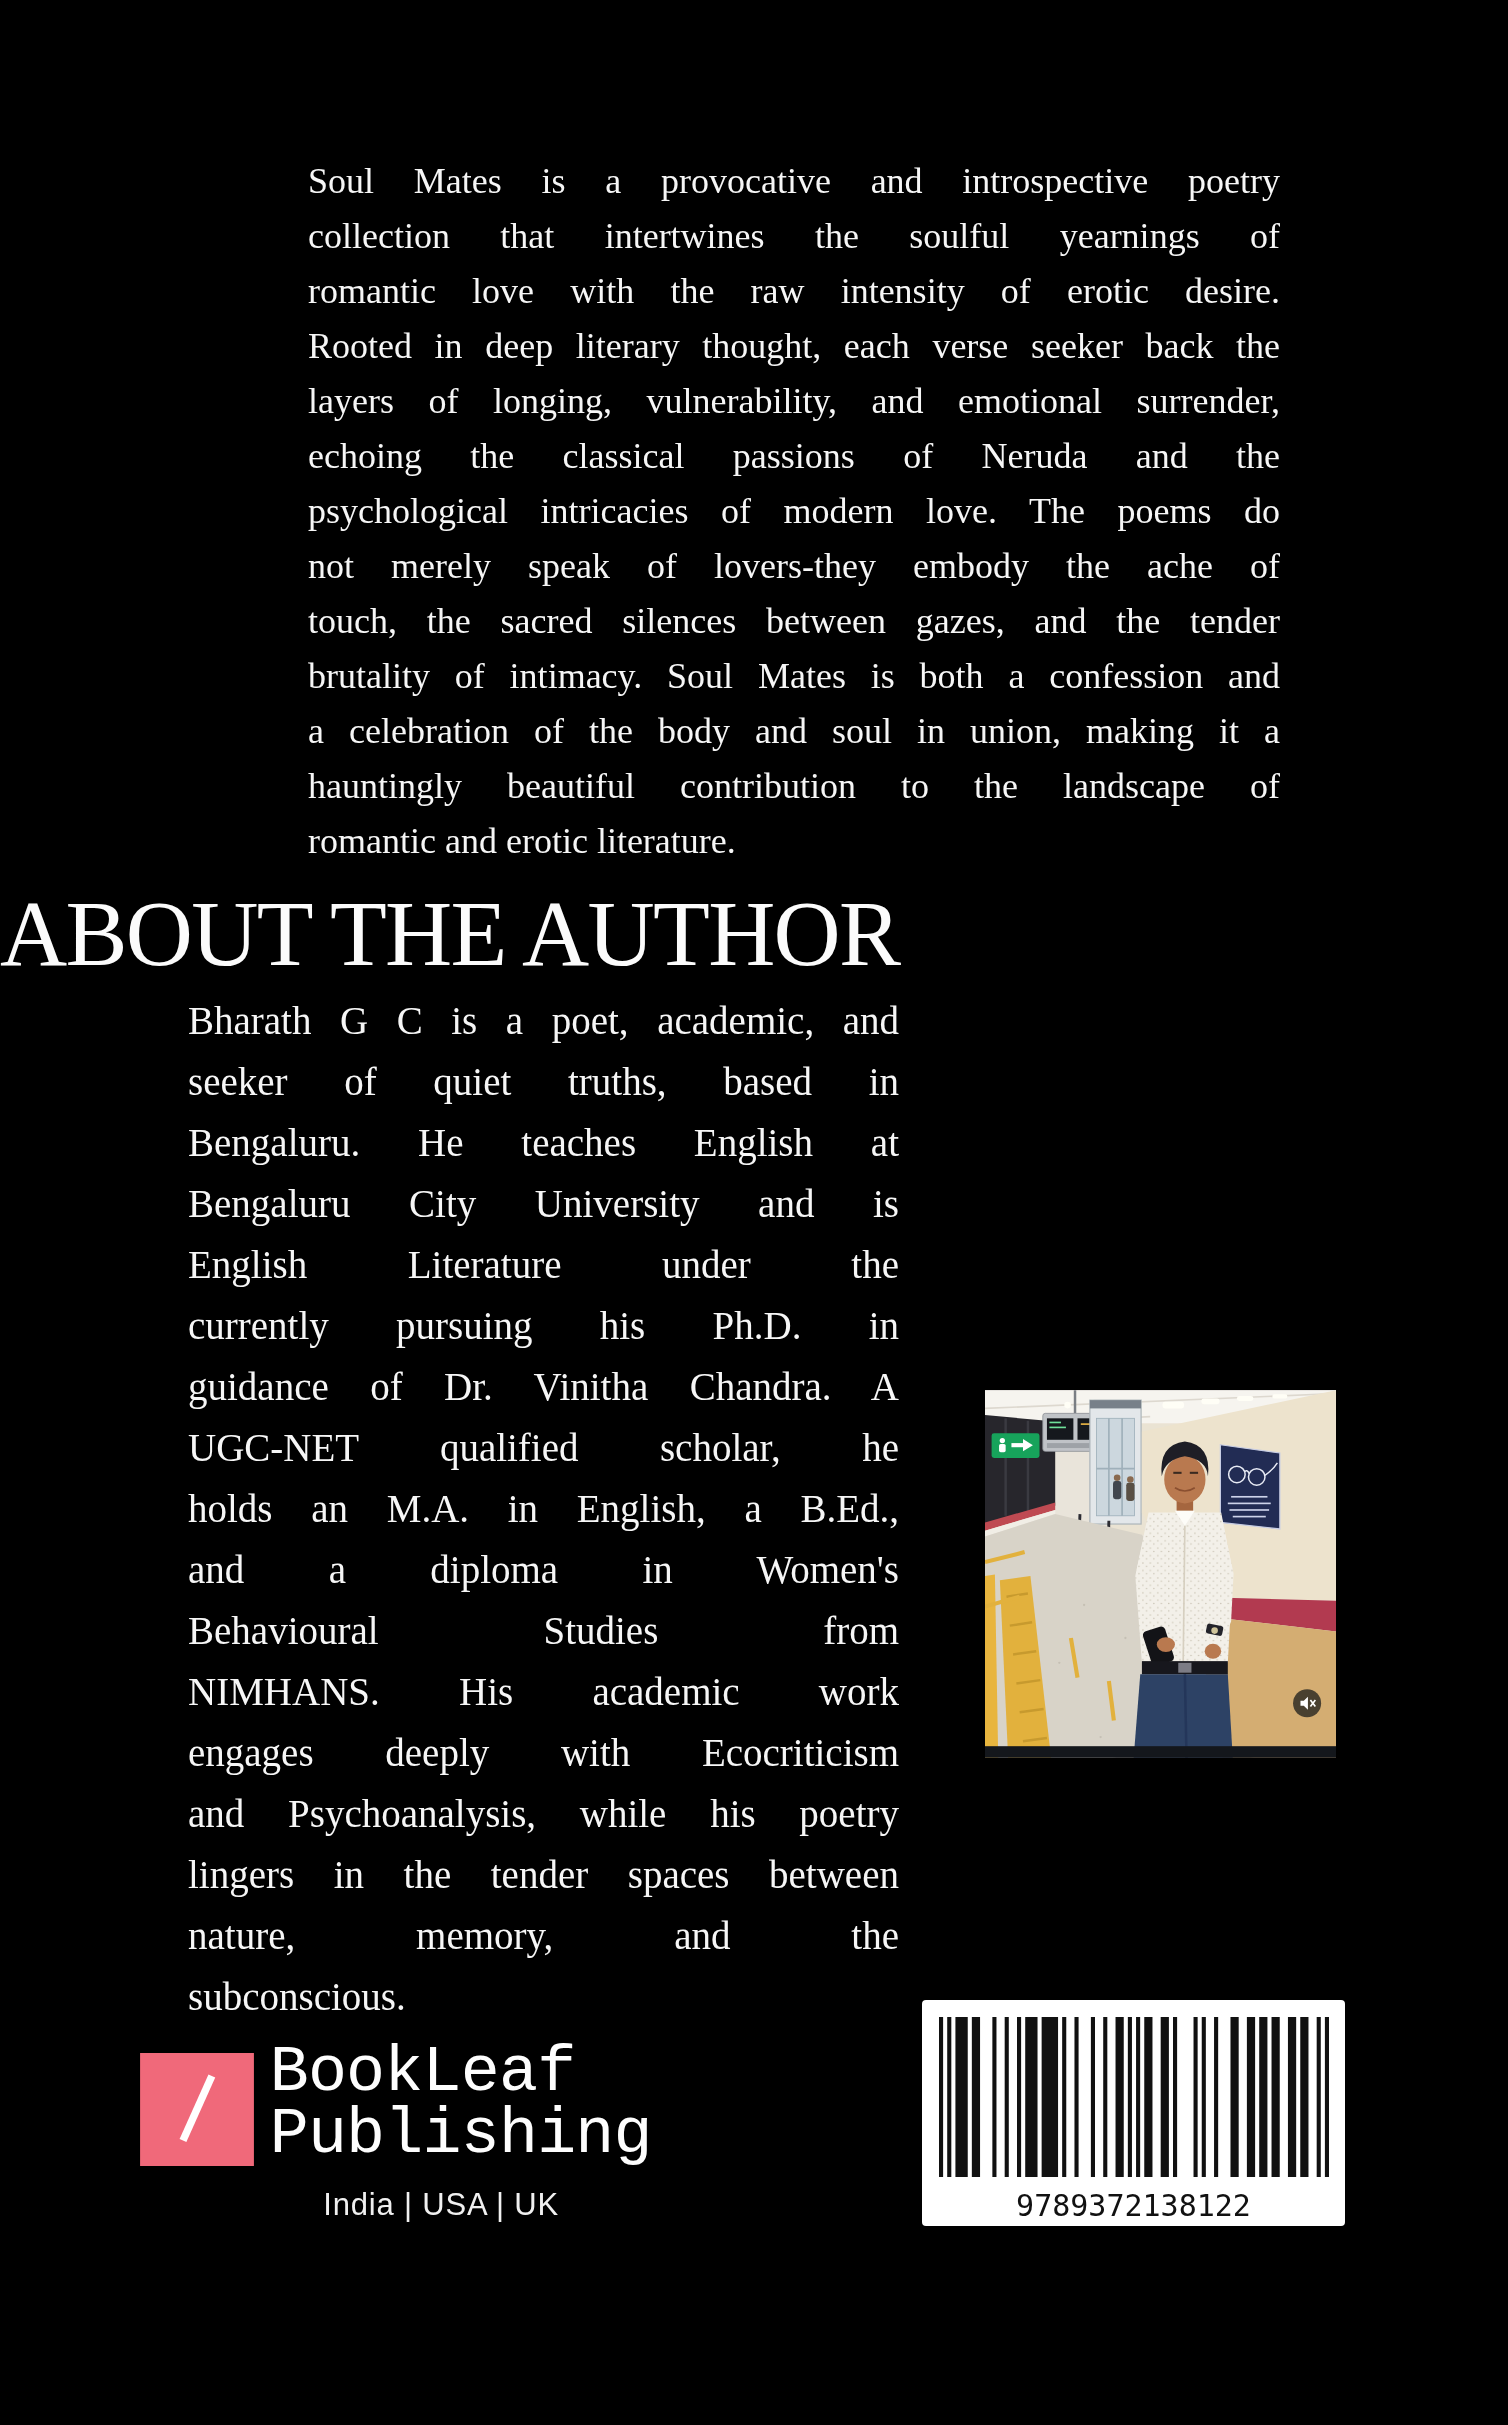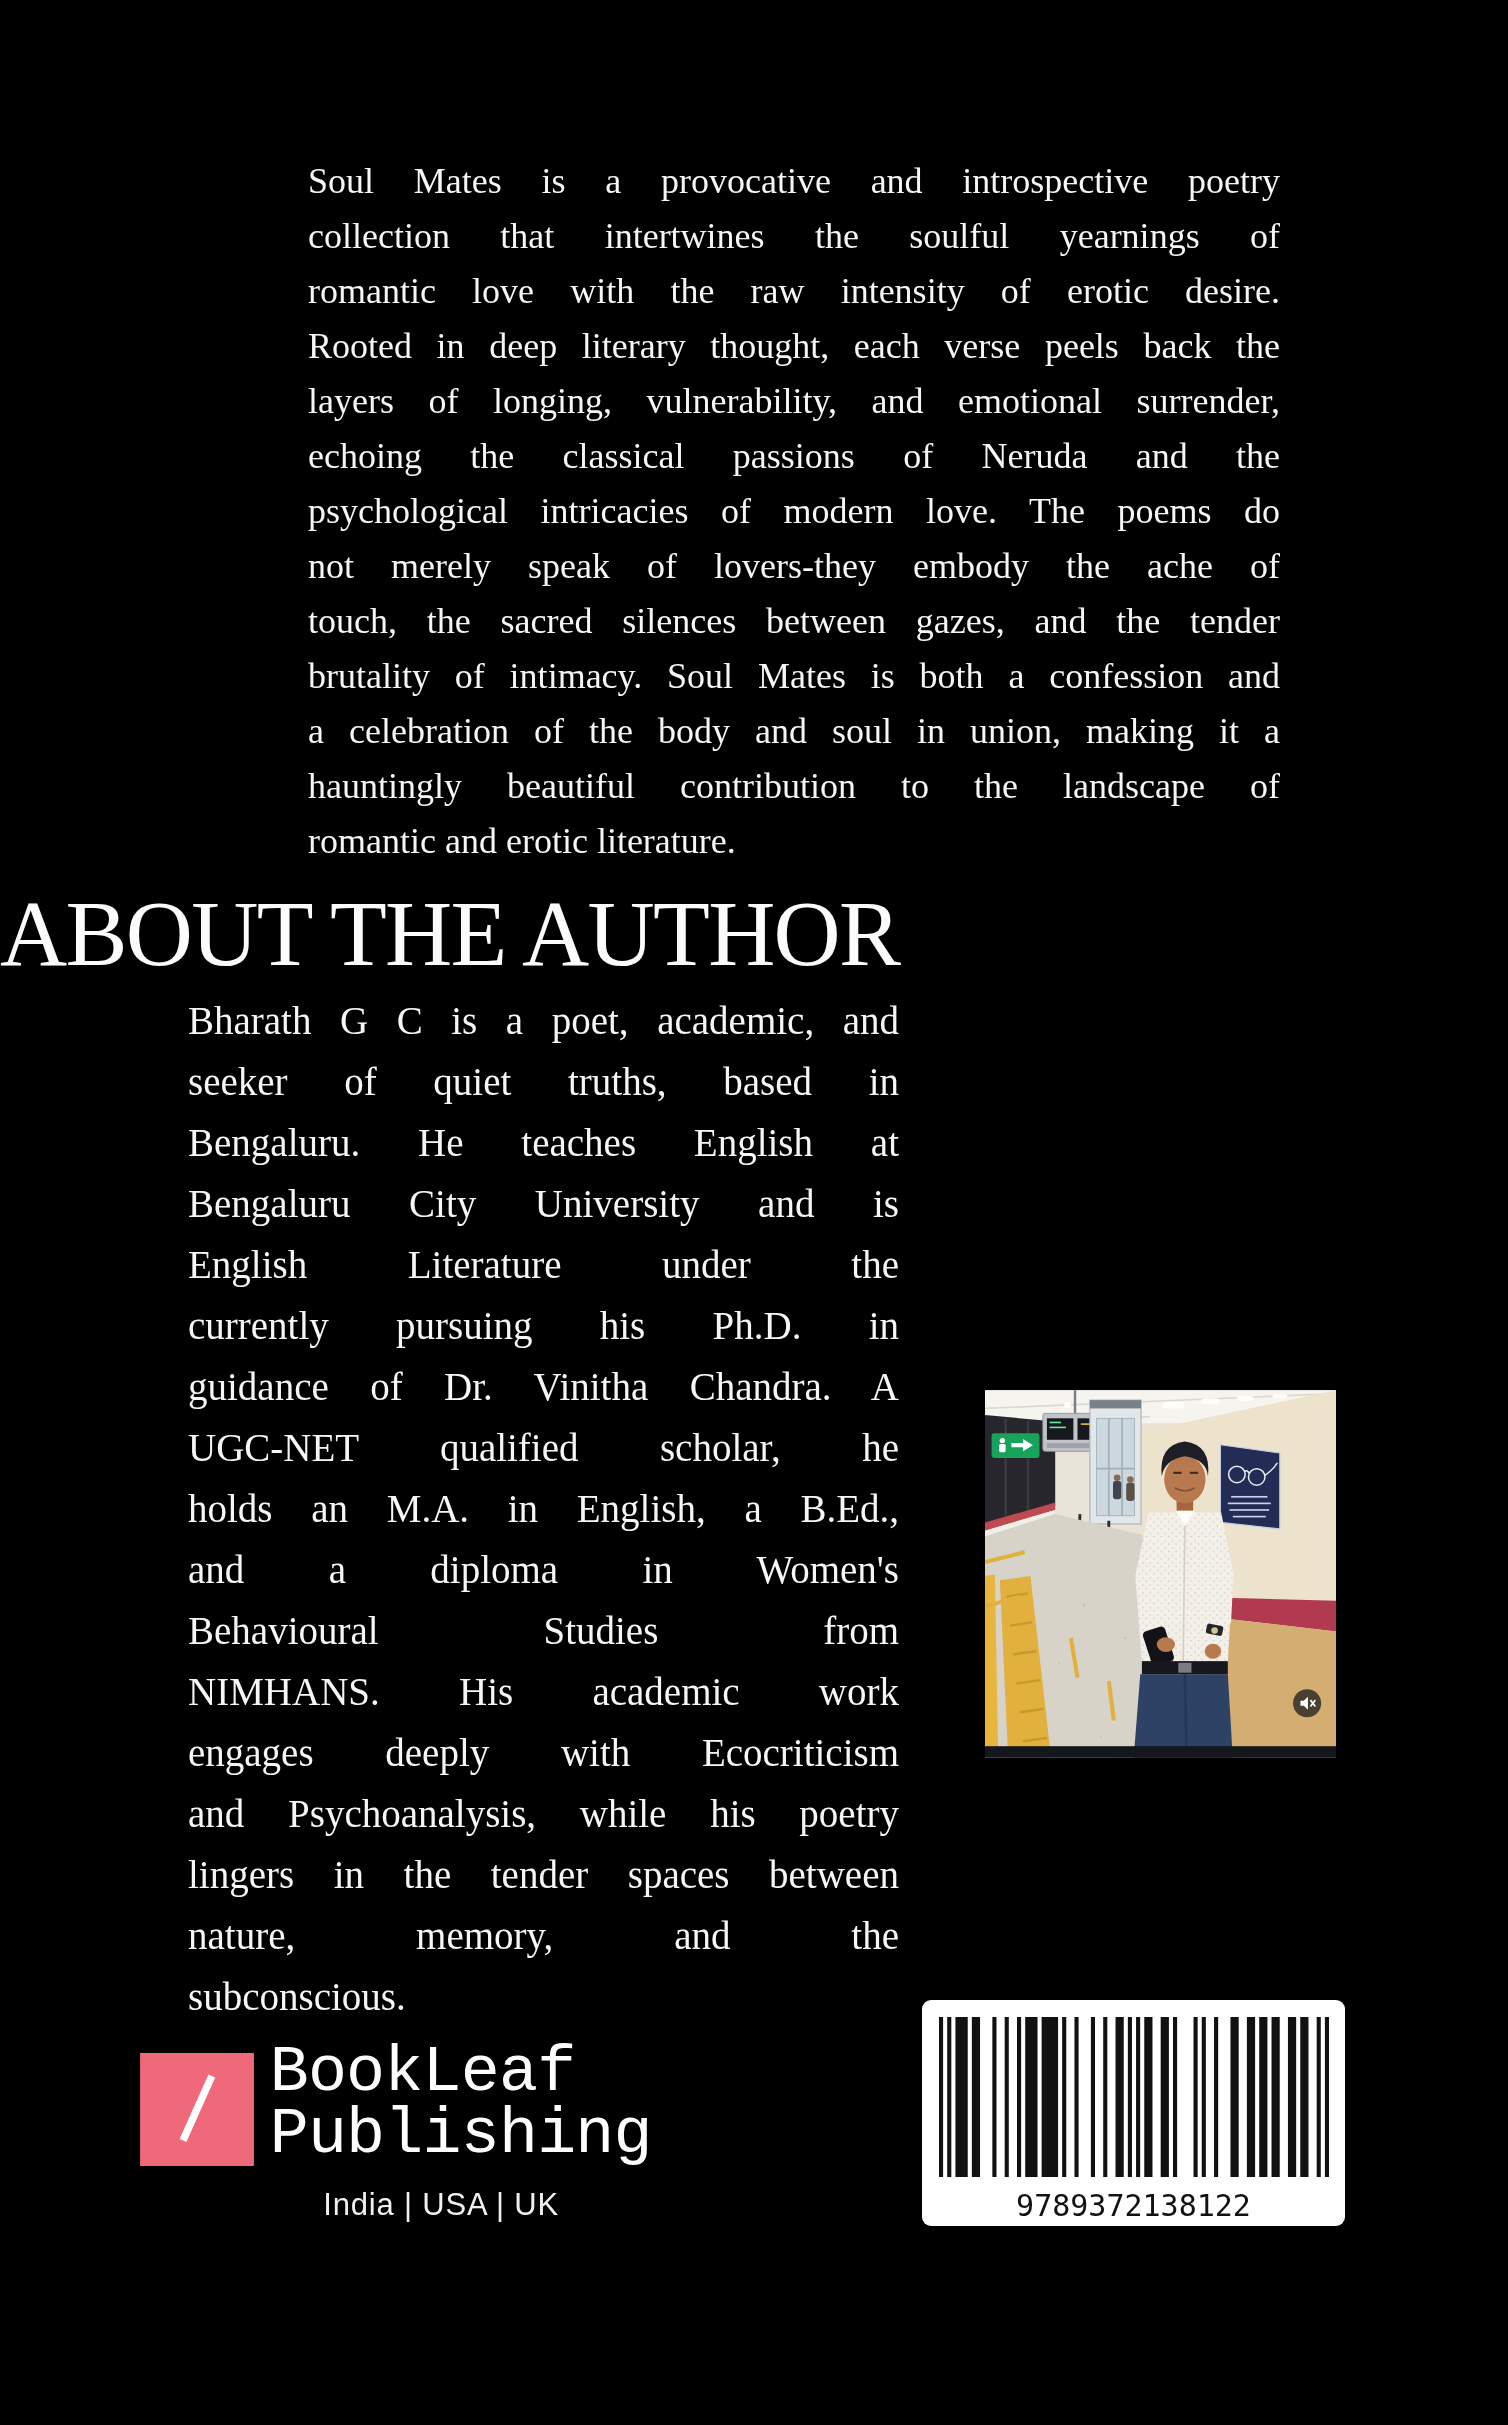--- a/index.html
+++ b/index.html
@@ -28,36 +28,36 @@
   .logo-mark{width:114px;height:113px;flex:0 0 114px;}
   .logo-mark svg{display:block;width:100%;height:100%;}
   .logo-text{font-size:65px;font-weight:300;line-height:62px;letter-spacing:-0.8px;
              color:#fdfdfd;margin-top:-6.6px;}
   .regions{position:absolute;left:140px;top:2187px;width:419px;text-align:right;
            font-family:"Liberation Sans","DejaVu Sans",sans-serif;font-weight:300;
            font-size:31px;letter-spacing:0.8px;color:#f0f0f0;}
 
   
   .barcode{position:absolute;left:922px;top:2000px;width:423px;height:226px;
-           background:#fff;border-radius:9px;}
+           background:#fff;border-radius:4px;}
   .barcode .bars{position:absolute;left:16.5px;top:16.5px;width:390px;height:160px;}
   .isbn{position:absolute;left:0;top:188px;width:100%;text-align:center;
         font-family:"DejaVu Sans Mono","Liberation Mono",monospace;
         font-size:30px;color:#111;}
 </style>
 </head>
 <body>
 
 <div class="page">
 
   <section class="synopsis">
       <div class="jline">Soul Mates is a provocative and introspective poetry</div>
       <div class="jline">collection that intertwines the soulful yearnings of</div>
       <div class="jline">romantic love with the raw intensity of erotic desire.</div>
-      <div class="jline">Rooted in deep literary thought, each verse peels back the</div>
+      <div class="jline">Rooted in deep literary thought, each verse seeker back the</div>
       <div class="jline">layers of longing, vulnerability, and emotional surrender,</div>
       <div class="jline">echoing the classical passions of Neruda and the</div>
       <div class="jline">psychological intricacies of modern love. The poems do</div>
       <div class="jline">not merely speak of lovers-they embody the ache of</div>
       <div class="jline">touch, the sacred silences between gazes, and the tender</div>
       <div class="jline">brutality of intimacy. Soul Mates is both a confession and</div>
       <div class="jline">a celebration of the body and soul in union, making it a</div>
       <div class="jline">hauntingly beautiful contribution to the landscape of</div>
       <div class="jline last">romantic and erotic literature.</div>
     </section>

